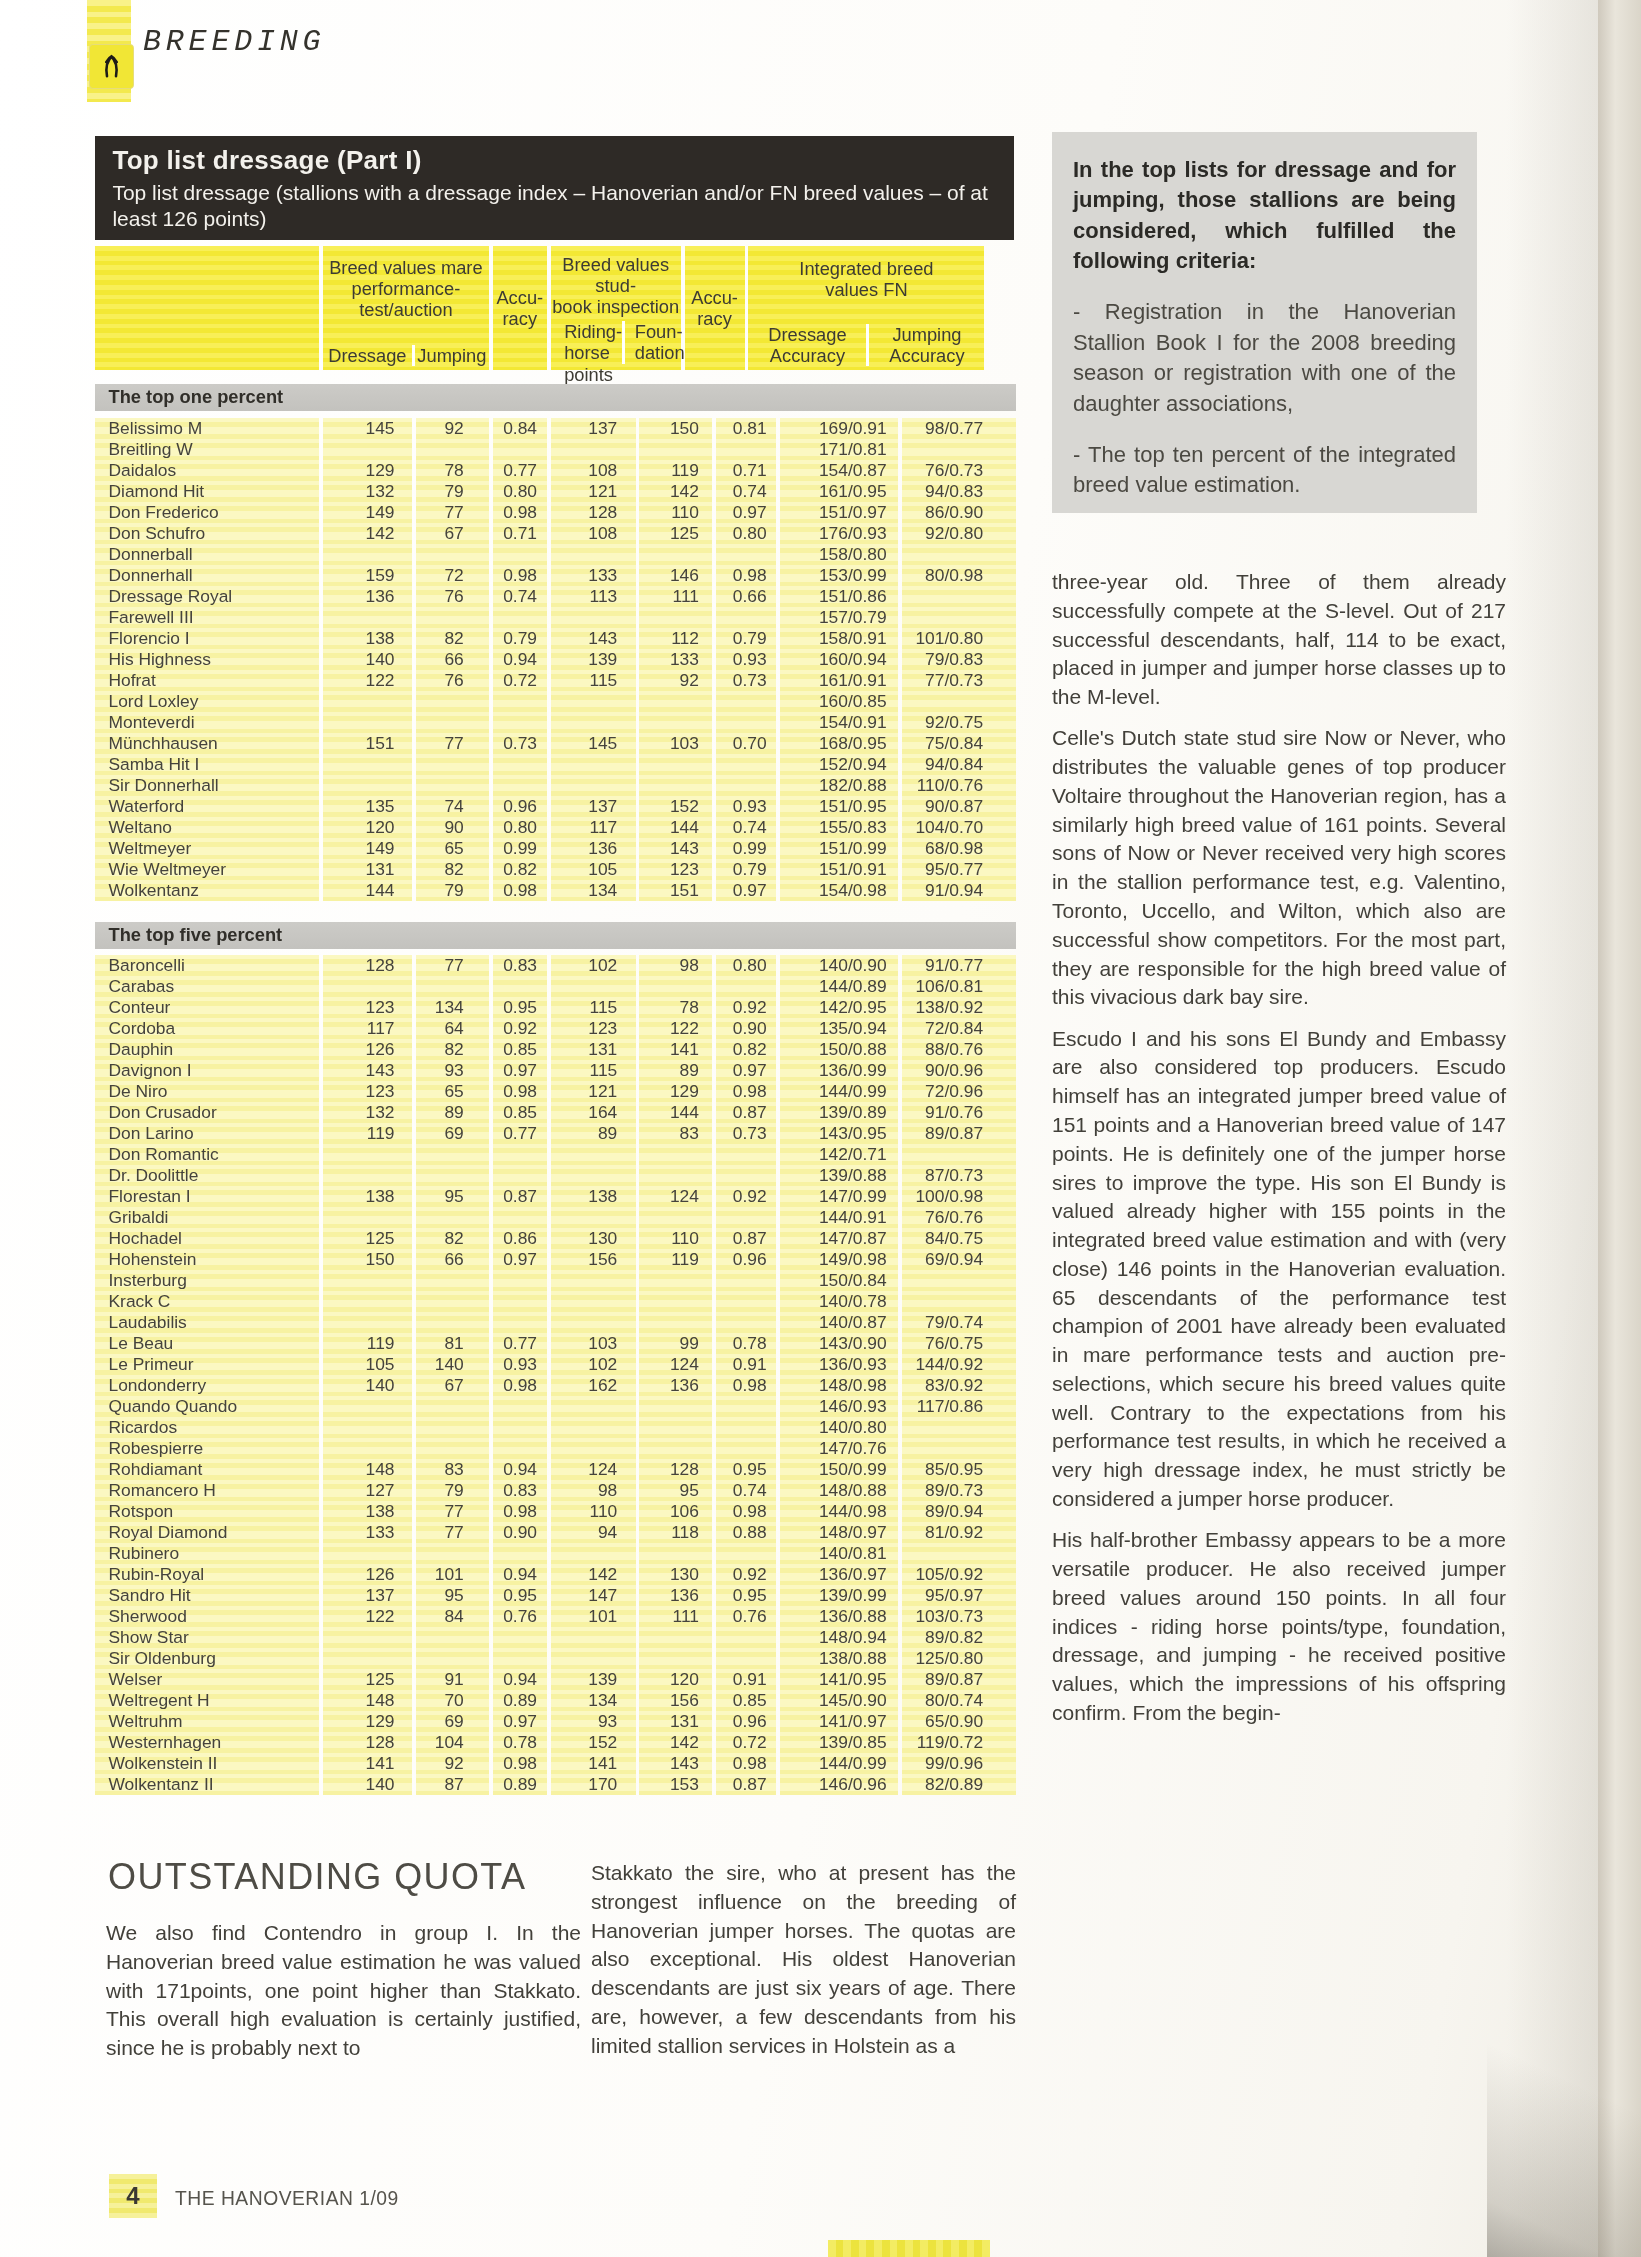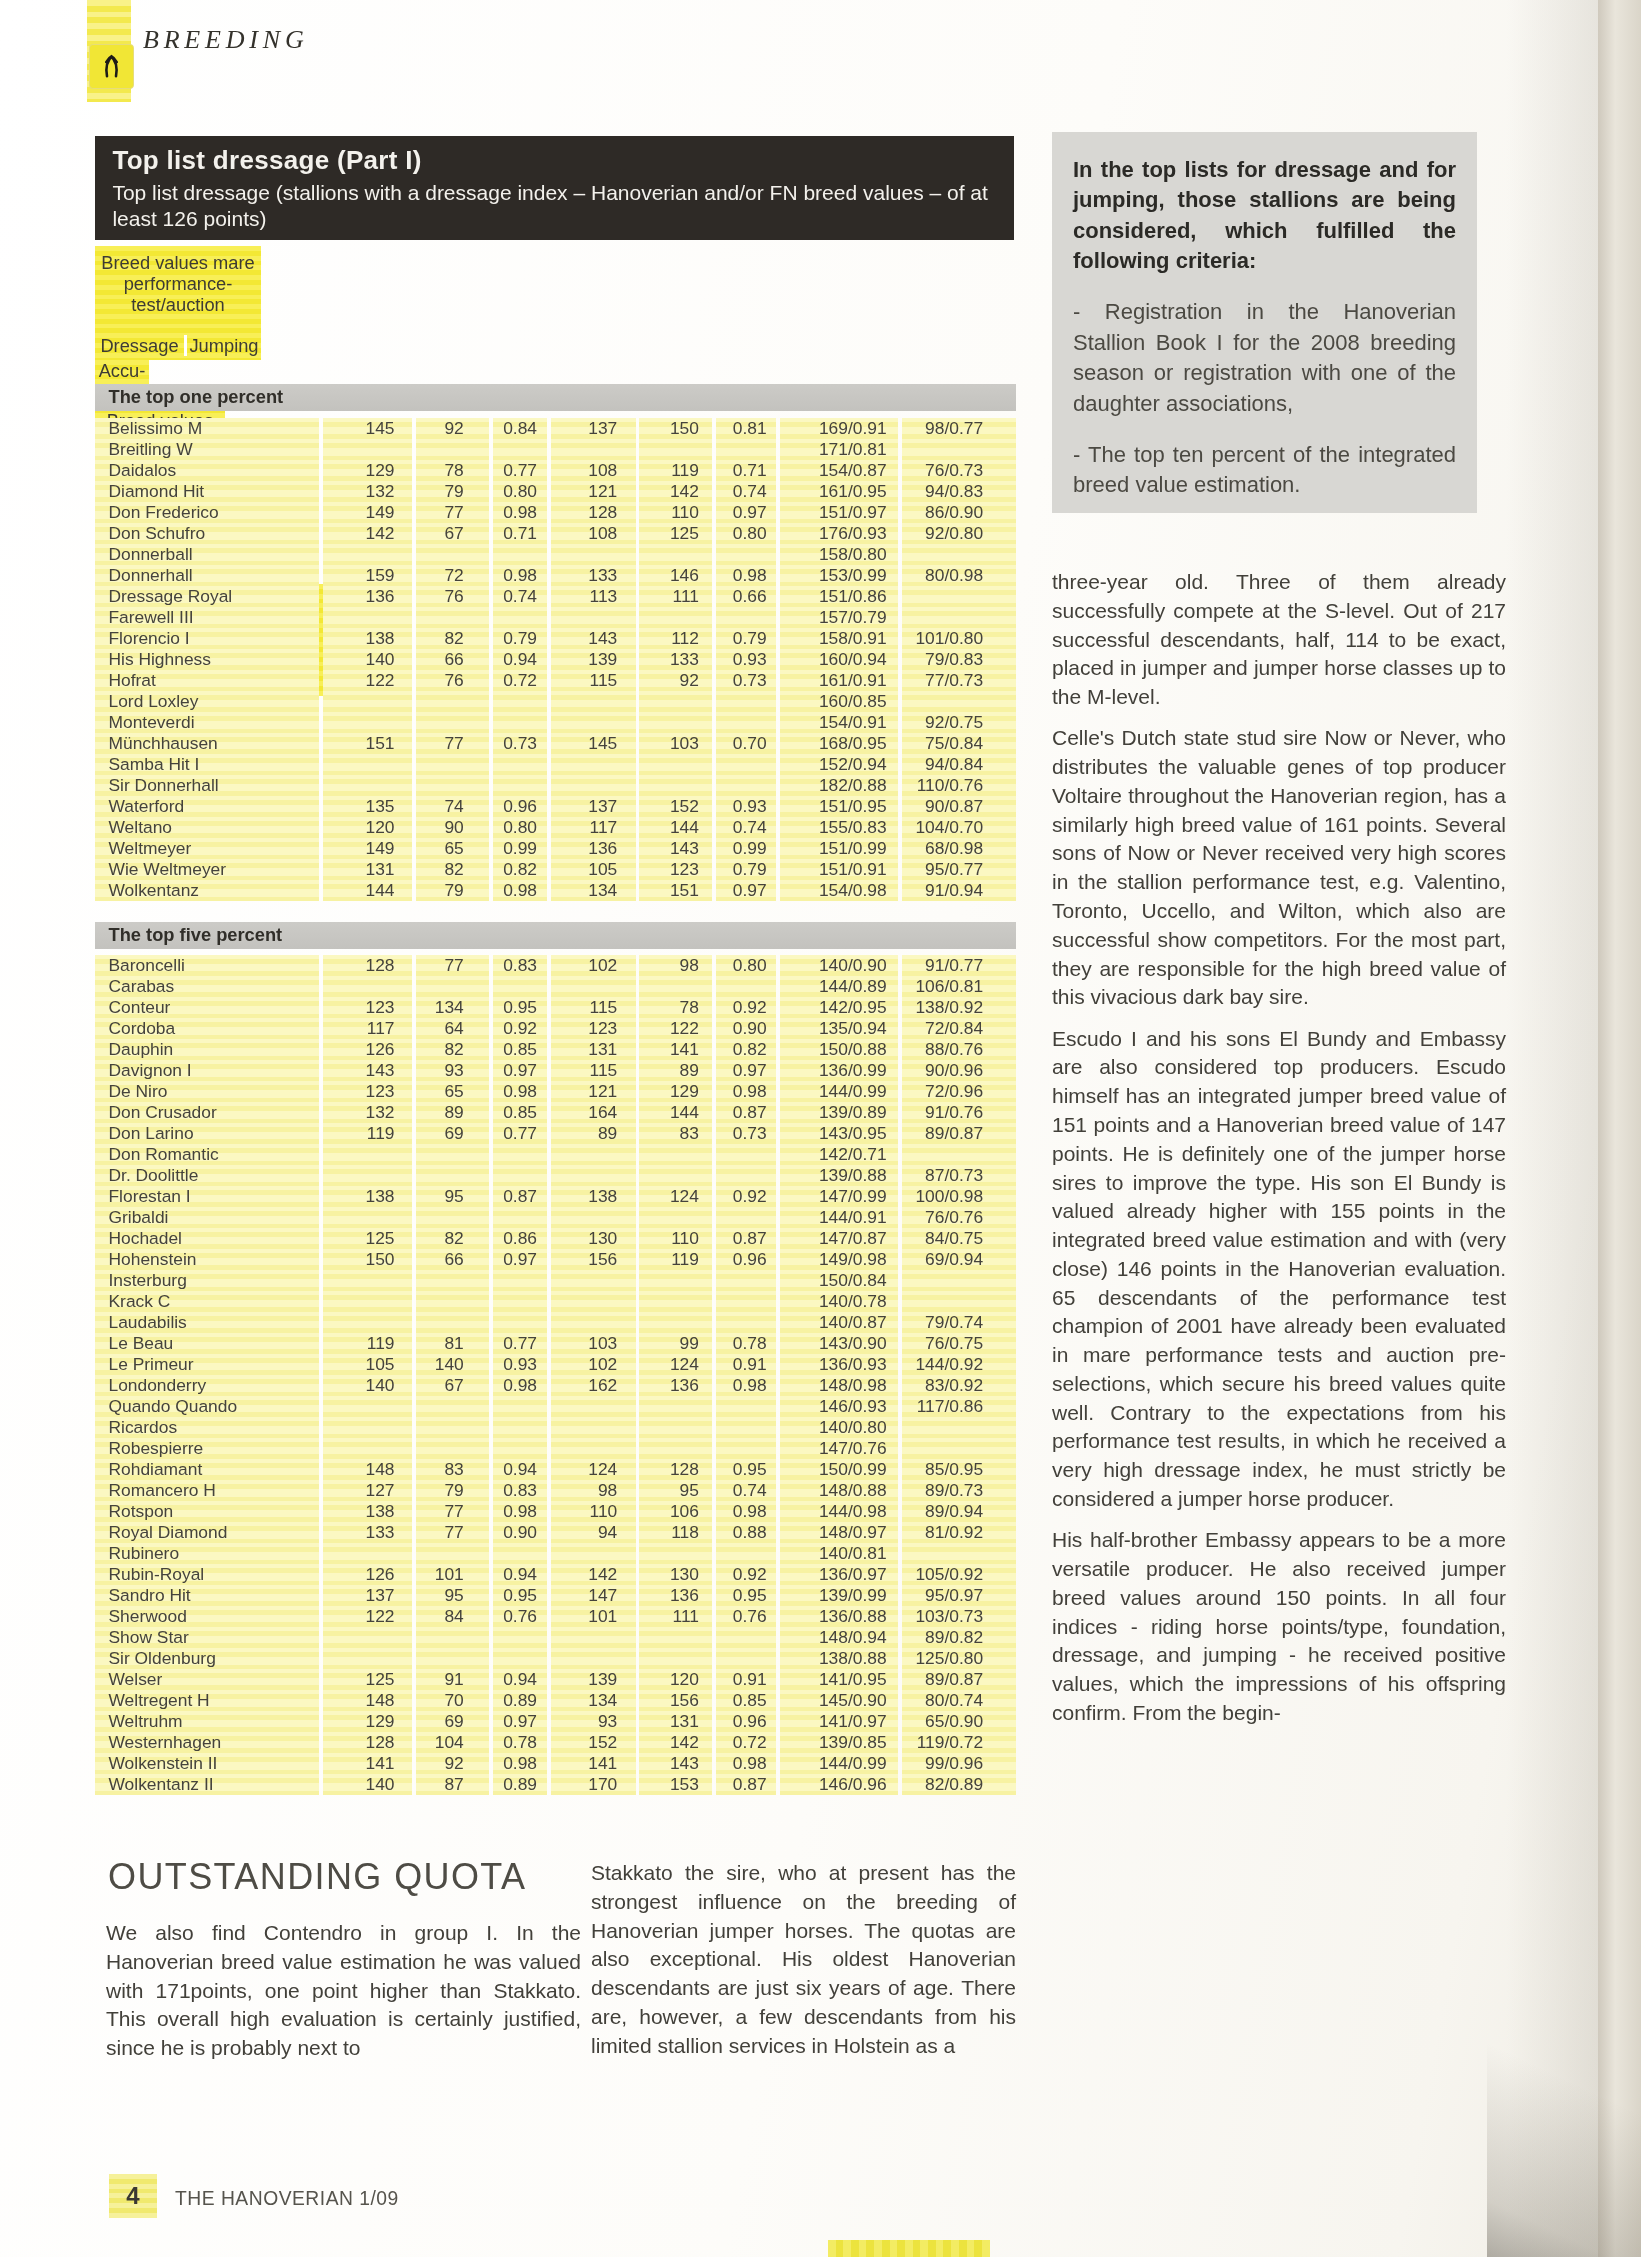--- a/index.html
+++ b/index.html
@@ -1,29 +1,29 @@
 <!DOCTYPE html>
 <html><head>
 <meta charset="utf-8">
 <style>
   html,body{margin:0;padding:0;background:#e9e6de;}
   .page{position:relative;width:1641px;height:2257px;background:linear-gradient(100deg,#ffffff 0%,#fdfcf9 55%,#f7f5ef 88%,#efece4 100%);overflow:hidden;font-family:"Liberation Sans",sans-serif;}
 
   
   .stripe{position:absolute;left:87px;top:0;width:44px;height:102px;background:repeating-linear-gradient(180deg,#f9f289 0 5.8px,#f3e94e 5.8px 11.6px);}
   .logo{position:absolute;left:89px;top:44px;width:43px;height:43px;background:#f1e635;border:1.9px solid #e6dd7a;border-radius:3.9px;display:flex;align-items:center;justify-content:center;}
-  .brand-title{position:absolute;left:143px;top:25px;font-family:Liberation Serif, serif;font-style:italic;font-size:26px;letter-spacing:4.8px;color:#34322c;}
+  .brand-title{position:absolute;left:143px;top:25px;font-family:Liberation Mono, monospace;font-style:italic;font-size:30px;letter-spacing:4.8px;color:#34322c;}
 
   
   .tblock{position:absolute;left:95px;top:136px;width:919px;height:104px;background:#2e2a26;color:#f3f1ec;box-sizing:border-box;padding:8.7px 17.4px;}
   .tblock .t1{font-size:26px;font-weight:bold;letter-spacing:0.3px;}
   .tblock .t2{font-size:21px;margin-top:4.8px;line-height:1.22;width:883px;}
 
   
-  .thead{position:absolute;left:95px;top:246px;width:921px;height:124px;display:flex;column-gap:3.9px;font-size:18.3px;color:#3d3b33;line-height:1.16;flex-direction:column;}
+  .thead{position:absolute;left:95px;top:246px;width:921px;height:124px;display:flex;column-gap:3.9px;font-size:18.3px;color:#3d3b33;line-height:1.16;}
   .ybg{background:repeating-linear-gradient(180deg,#f8ef57 0 4.8px,#f3e834 4.8px 9.7px);}
   .hname{width:224px;}
   .hgroup{display:flex;flex-direction:column;}
   .hgroup .glabel{flex:1;display:flex;align-items:center;justify-content:center;text-align:center;white-space:pre-line;padding-top:5.8px;}
   .subrow{display:flex;}
   .subrow .scell{white-space:pre-line;box-sizing:border-box;}
   .subrow .scell + .scell{border-left:3.9px solid #fff;}
   .mare{width:166px;}
   .mare .subrow{height:41px;align-items:flex-end;padding-bottom:3.9px;}
   .mare .scell{display:flex;align-items:flex-end;justify-content:center;}

